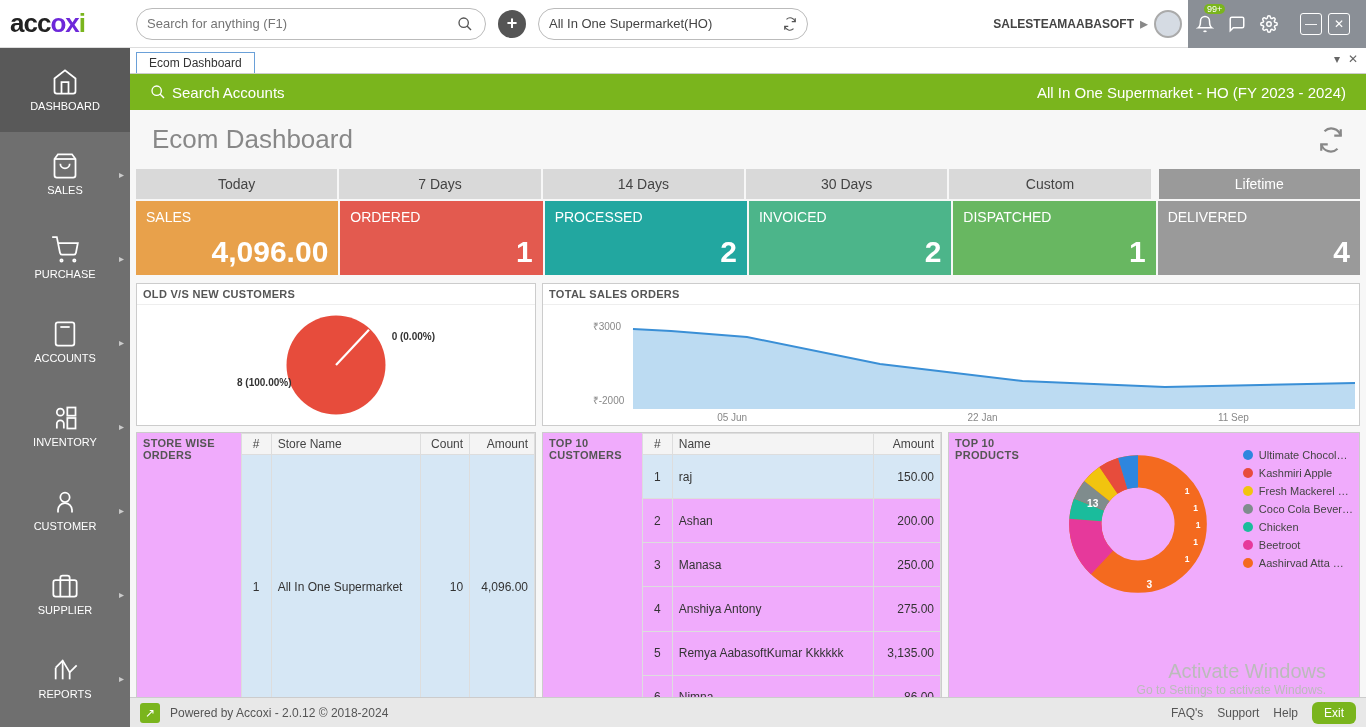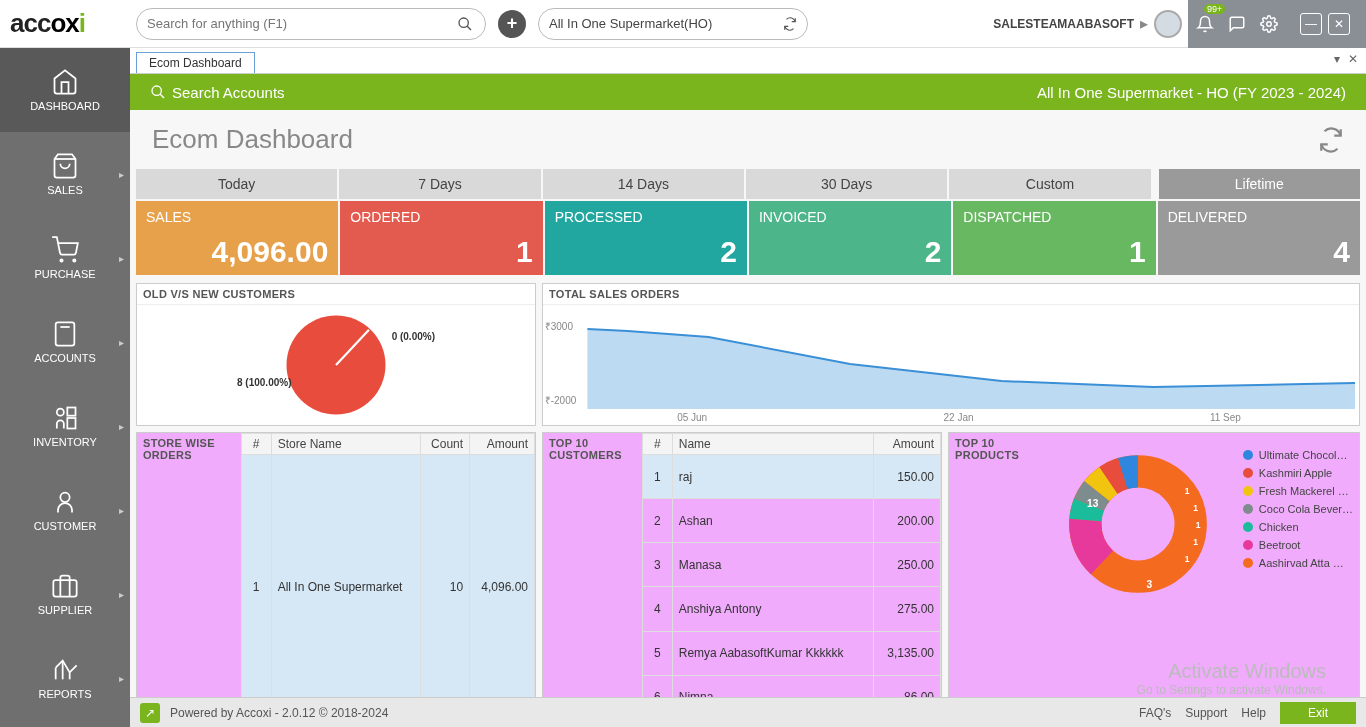--- a/index.html
+++ b/index.html
@@ -1,21 +1,21 @@
 <!DOCTYPE html>
 <html><head>
 <meta charset="utf-8">
 <style>
 * { margin: 0; padding: 0; box-sizing: border-box; font-family: "Segoe UI", Arial, sans-serif; }
 body { width: 1366px; height: 727px; overflow: hidden; background: #fff; position: relative; }
 
 
 .top-bar { height: 48px; display: flex; align-items: center; background: #fff; border-bottom: 1px solid #ddd; }
 .logo { width: 130px; padding-left: 10px; font-size: 26px; font-weight: 900; color: #222; letter-spacing: -1px; }
-.logo .ox { color: #000000; text-align: right; }
+.logo .ox { color: #6d28d9; text-align: right; }
 .logo .dot { color: #7ab51d; }
 .search-wrap { flex: 0 0 350px; display: flex; align-items: center; border: 1px solid #bbb; border-radius: 18px; height: 32px; padding: 0 10px; margin-left: 6px; }
 .search-wrap input { flex: 1; border: none; outline: none; font-size: 13px; color: #888; }
 .icon-btn { width: 20px; height: 20px; display: inline-flex; align-items: center; justify-content: center; }
 .plus-btn { width: 28px; height: 28px; background: #555; border-radius: 50%; color: #fff; display: flex; align-items: center; justify-content: center; margin: 0 12px; font-size: 18px; font-weight: bold; }
 .store-wrap { flex: 0 0 270px; display: flex; align-items: center; border: 1px solid #bbb; border-radius: 18px; height: 32px; padding: 0 10px; font-size: 13px; color: #444; justify-content: space-between; }
 .top-spacer { flex: 1; }
 .user-label { font-size: 12px; color: #444; font-weight: 600; margin-right: 6px; }
 .avatar { width: 28px; height: 28px; border-radius: 50%; background: #d5dbe3; border: 2px solid #aaa; margin-right: 6px; }
 .top-icons { display: flex; align-items: center; background: #8a8f96; height: 48px; padding: 0 8px; gap: 14px; color: #fff; position: relative; }
@@ -61,21 +61,21 @@
 
 .cards-row { display:flex; gap:6px; padding:6px; }
 .card { background:#fff; border:1px solid #ccc; flex:1; }
 .card .title { font-size:11px; color:#555; padding:4px 6px; border-bottom:1px solid #eee; font-weight:600; letter-spacing:0.3px;}
 .card .body { padding:4px; position:relative; }
 
 .pie-wrap { height:120px; display:flex; align-items:center; justify-content:center; position:relative; }
 .pie-label1 { position:absolute; top:26px; right:100px; font-size:10px; font-weight:600; color:#333;}
 .pie-label2 { position:absolute; top:72px; left:100px; font-size:10px; font-weight:600; color:#333;}
 
-.area-wrap { height:120px; position:relative; }
+.area-wrap { height:120px; position:relative;margin-left:48px; }
 .ylabel { position:absolute; left:2px; font-size:10px; color:#888; }
 .xlabel { font-size:10px; color:#888; }
 .xlabels { position:absolute; bottom:2px; left:16px; right:0; display:flex; justify-content:space-around; }
 
 
 .tables-row { display:flex; gap:6px; padding:0 6px 6px 6px; flex:1; min-height:0; }
 .tbl-card { background:#f0abfc; border:1px solid #ccc; display:flex; flex-direction:row; }
 .tbl-card.store { flex:0 0 400px; }
 .tbl-card.cust { flex:0 0 400px; }
 .tbl-card.prod { flex:1; }
@@ -94,21 +94,21 @@
 .swatch { width:10px; height:10px; border-radius:50%; }
 
 
 .watermark { position:absolute; right:40px; bottom:30px; color:#bbb; font-size:20px; pointer-events:none; text-align:right; }
 .watermark .sub { font-size:12px; }
 
 
 .footer { position:absolute; left:130px; right:0; bottom:0; height:30px; background:#e8e8e8; border-top:1px solid #ccc; display:flex; align-items:center; padding:0 10px; font-size:12px; color:#555; }
 .footer .logo-sm { width:20px; height:20px; background:#7ab51d; border-radius:3px; margin-right:10px; display:flex; align-items:center; justify-content:center; color:#fff; font-size:12px; }
 .footer .right { margin-left:auto; display:flex; gap:14px; align-items:center;}
-.exit-btn { background:#7ab51d; color:#fff; padding:4px 28px; border-radius:0; }
+.exit-btn { background:#7ab51d; color:#fff; padding:4px 12px; border-radius:6px; }
 
 svg { display:block; }
 </style>
 </head>
 <body>
 
 <div class="top-bar">
   <div class="logo">acc<span class="ox">ox</span><span class="dot">i</span></div>
   <div class="search-wrap">
     <input placeholder="Search for anything (F1)" style="">

